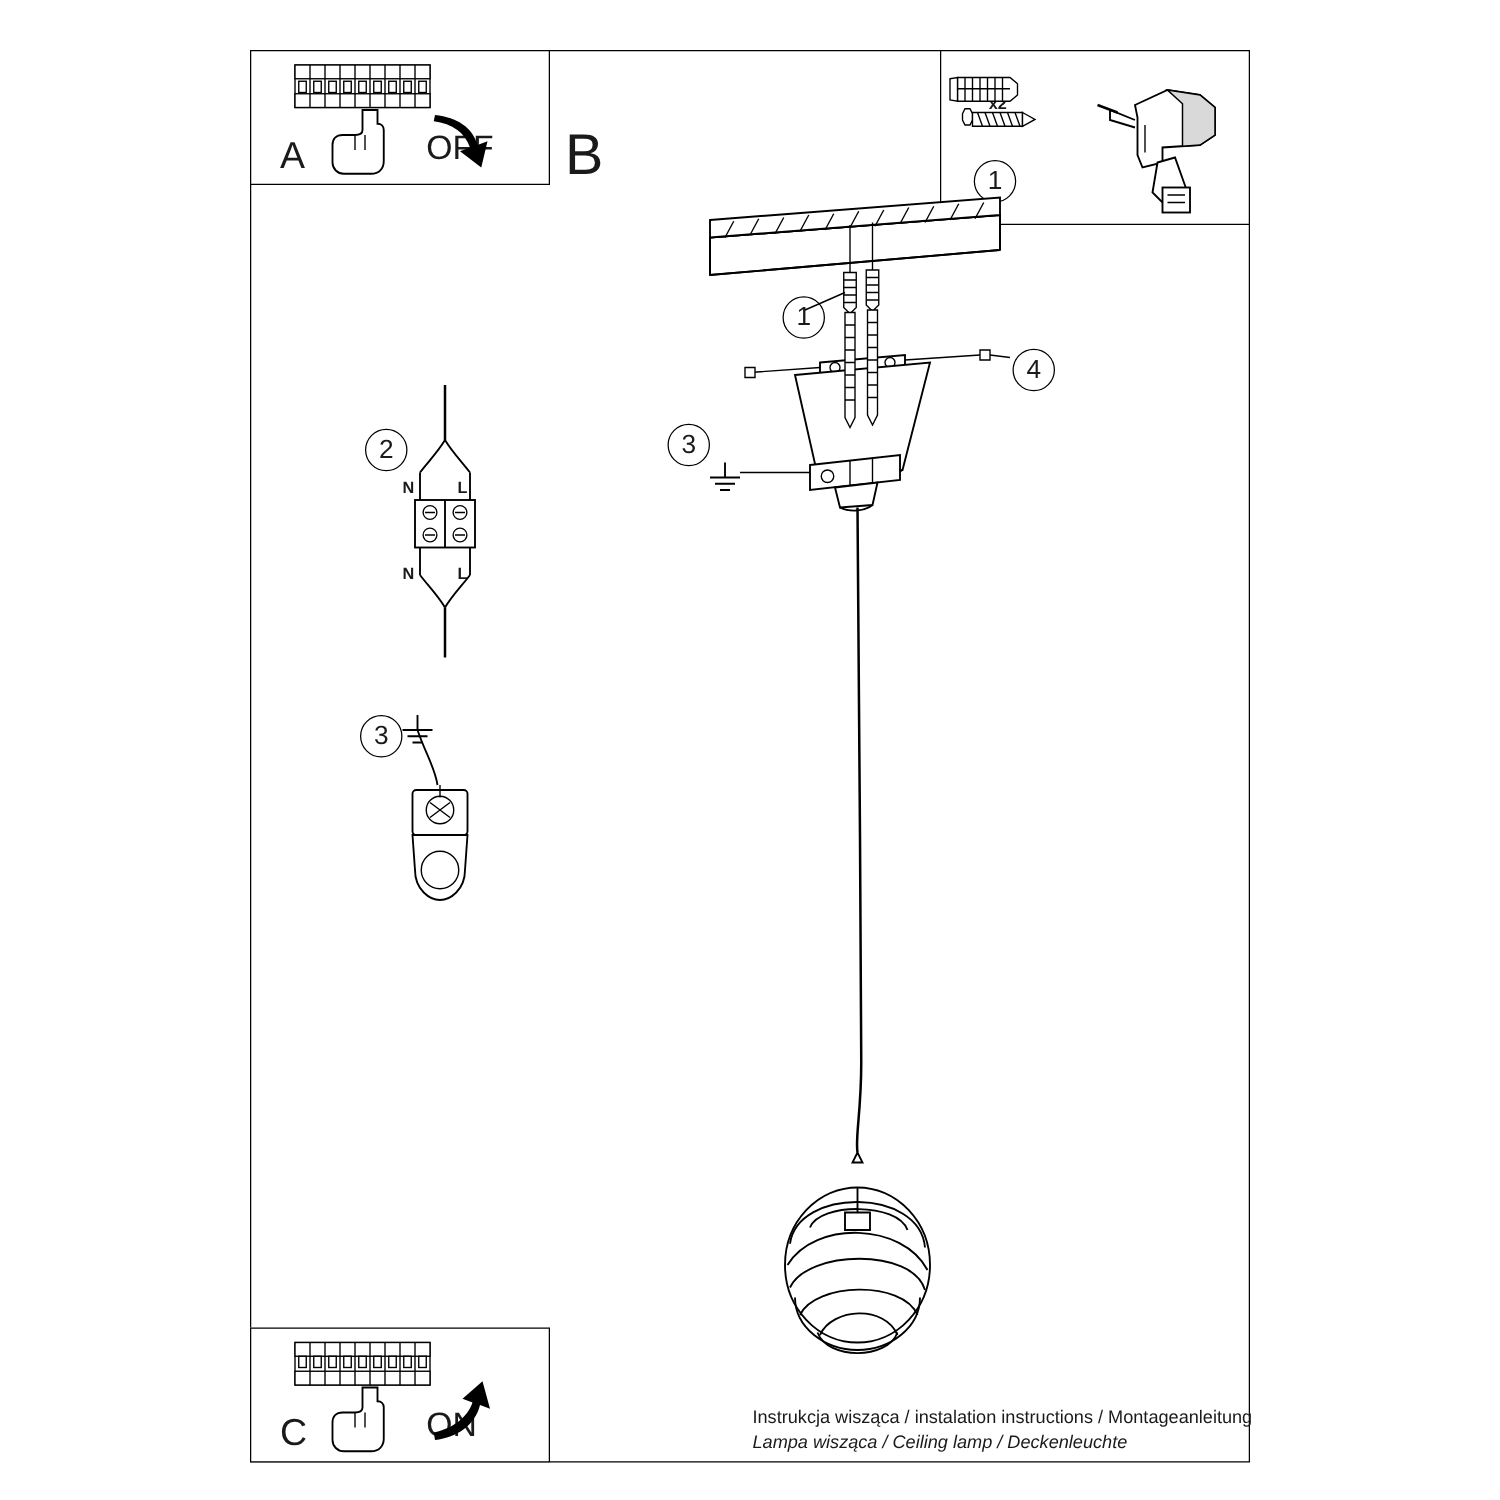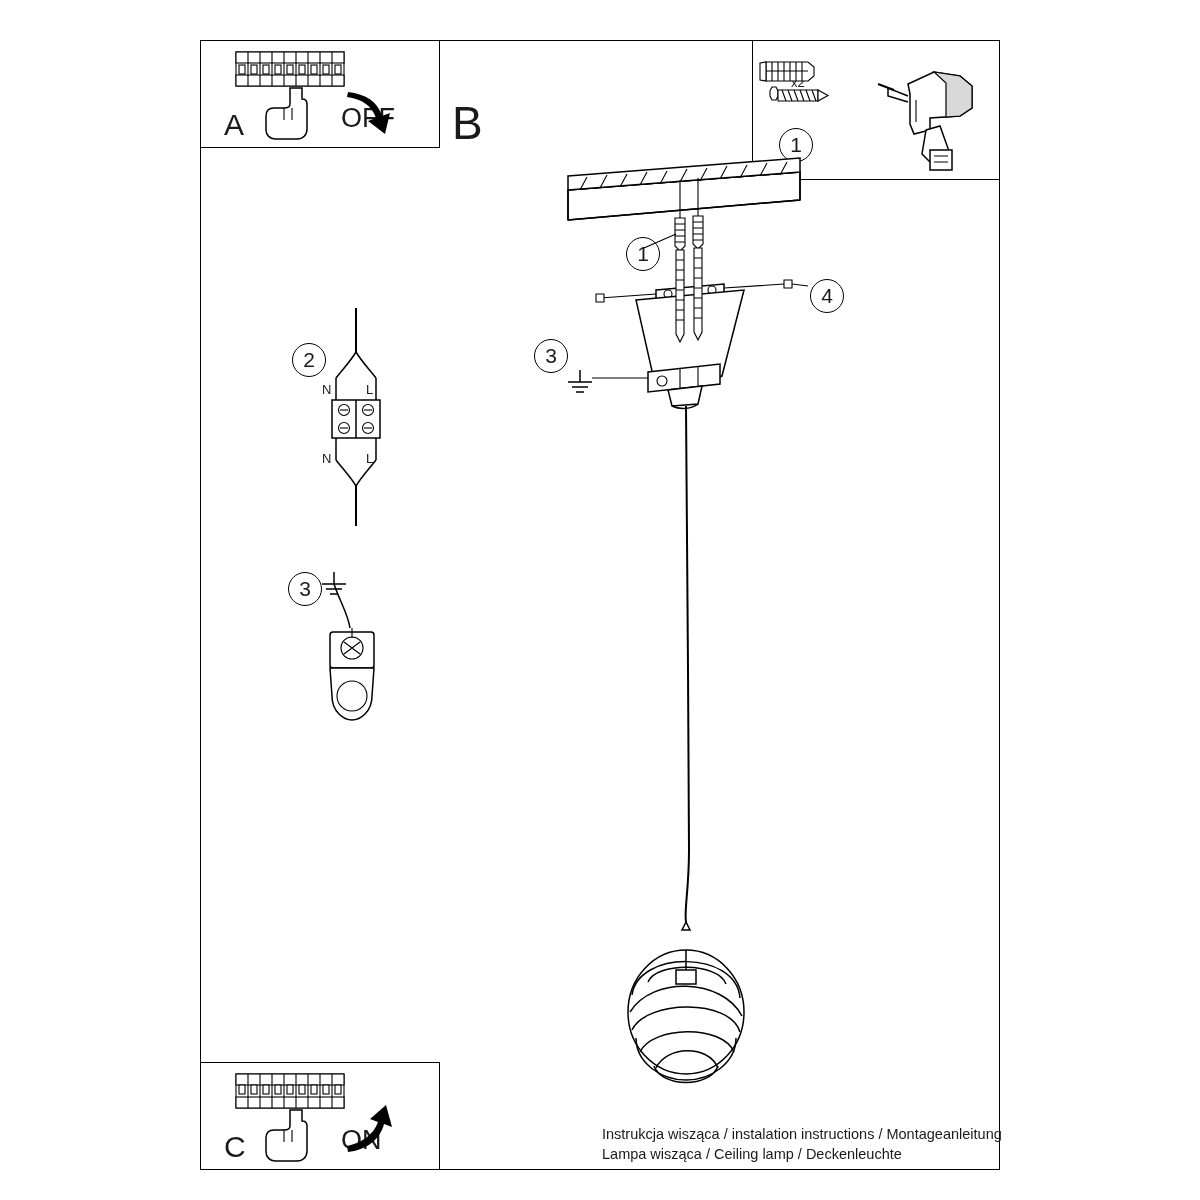--- a/index.html
+++ b/index.html
@@ -65,20 +65,21 @@
     border-radius: 50%;
     box-sizing: border-box;
     text-align: center;
     font-size: 21px;
     line-height: 31px;
   }
   .tinylabel {
     position: absolute;
     font-size: 13px;
     line-height: 1;
+    font-weight: bold;
   }
   .caption {
     position: absolute;
     font-size: 14.5px;
     line-height: 20px;
     white-space: pre-line;
   }
   svg { display: block; }
   .ln { fill: none; stroke: #000; stroke-width: 1.5; }
   .ln-thin { fill: none; stroke: #000; stroke-width: 1.1; }
@@ -349,15 +350,15 @@
       <rect x="107" y="19" width="6" height="9"></rect>
     </g>
 
     <path class="fillw" d="M62,44 l0,16 c0,3 -3,4 -6,4 l-10,0 c-5,0 -8,3 -8,8 l0,14 c0,5 4,9 9,9 l22,0 c6,0 10,-4 10,-10 l0,-25 c0,-3 -2,-5 -5,-5 l0,-11 z"></path>
     <path class="ln-thin" d="M56,64 l0,12 M64,64 l0,12"></path>
 
     <path class="fillb" d="M120,86 C138,84 152,74 156,58 l8,3 l-6,-22 l-16,14 l8,3 C146,68 134,77 119,80 z"></path>
   </svg>
 
   <div class="caption" style="left:602px; top:1124px;">Instrukcja wisząca / instalation instructions / Montageanleitung</div>
-  <div class="caption" style="left:602px; top:1144px;">Lampa wisząca / Ceiling lamp / Deckenleuchte</div>
+  <div class="caption" style="left:602px; top:1144px;font-style:italic;">Lampa wisząca / Ceiling lamp / Deckenleuchte</div>
 
 </div>
 
 </body></html>

